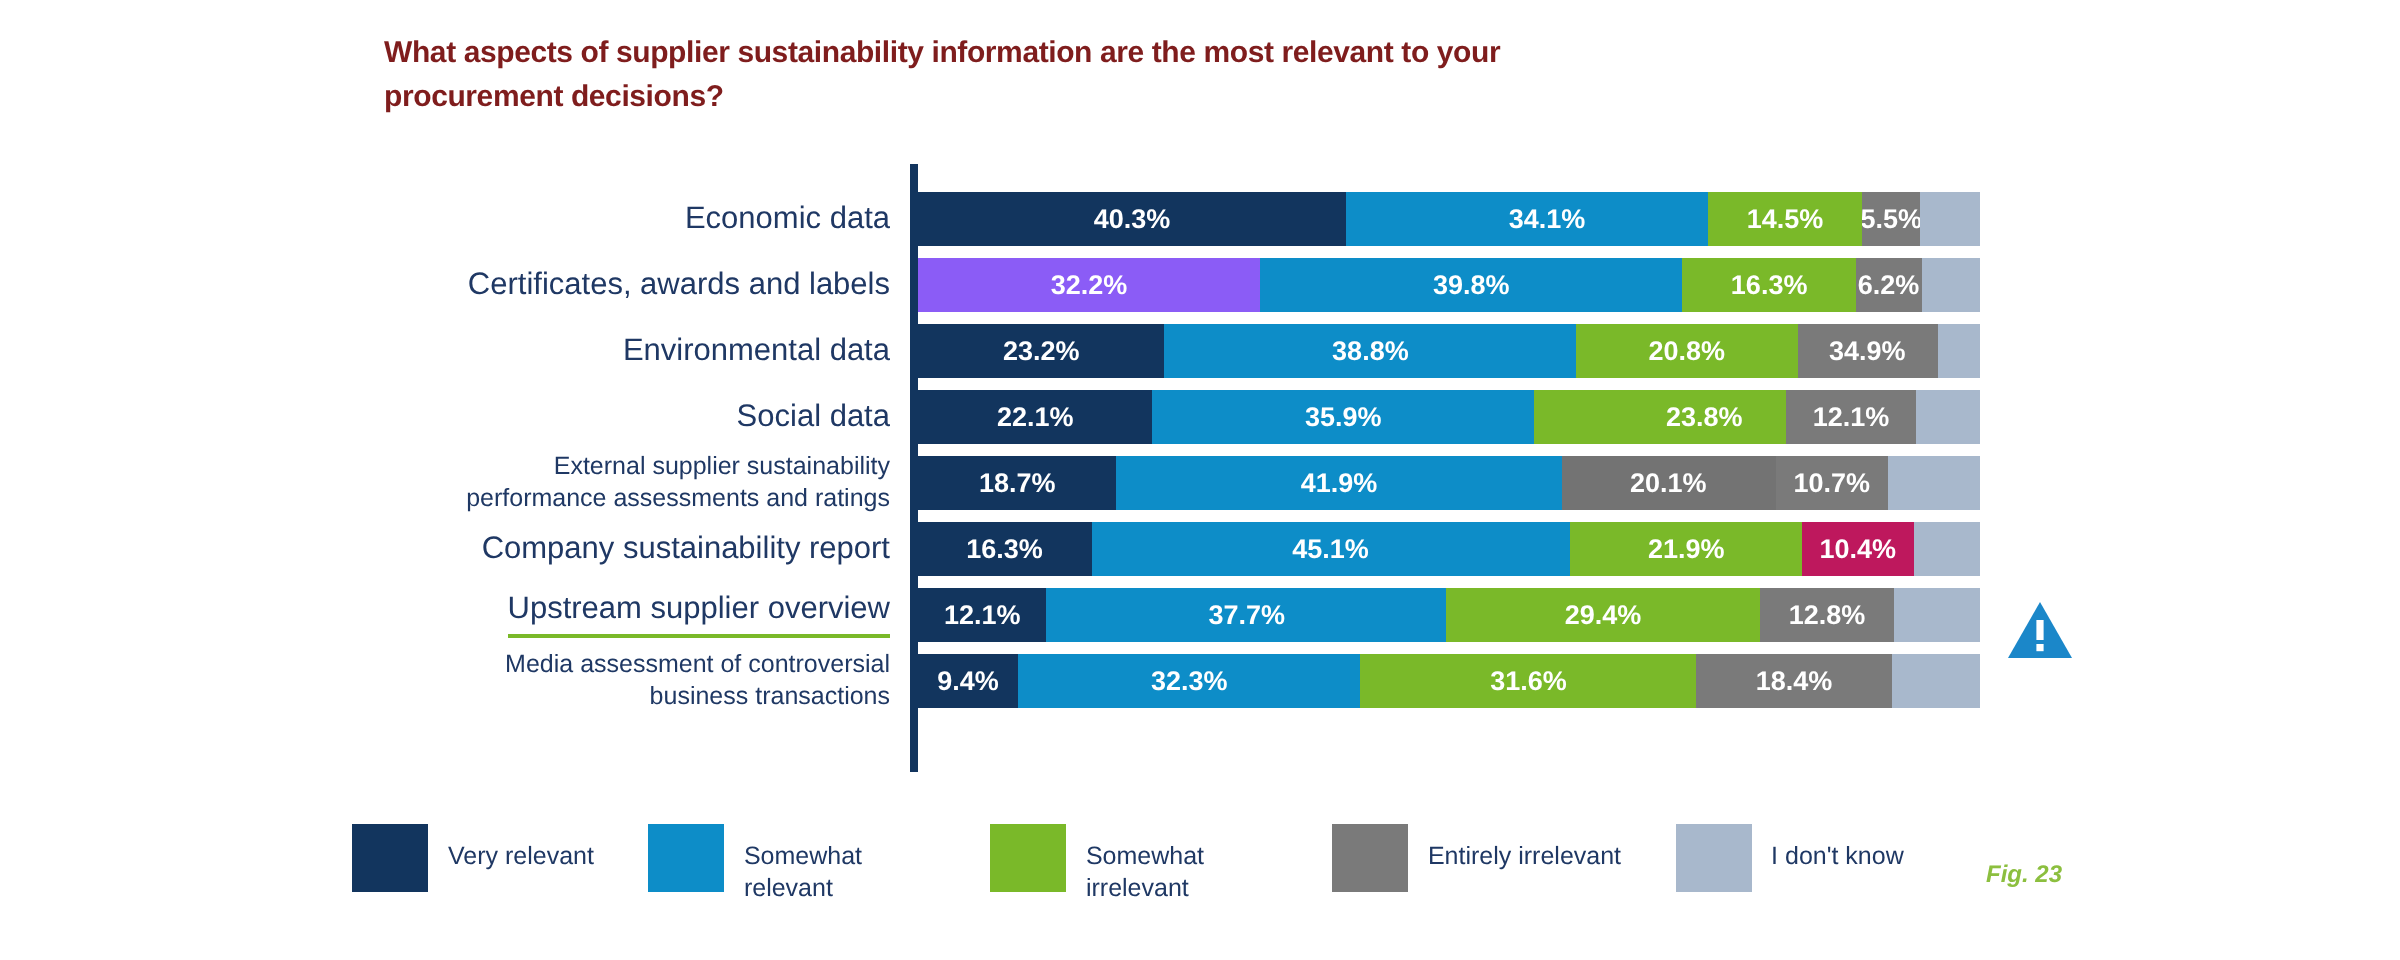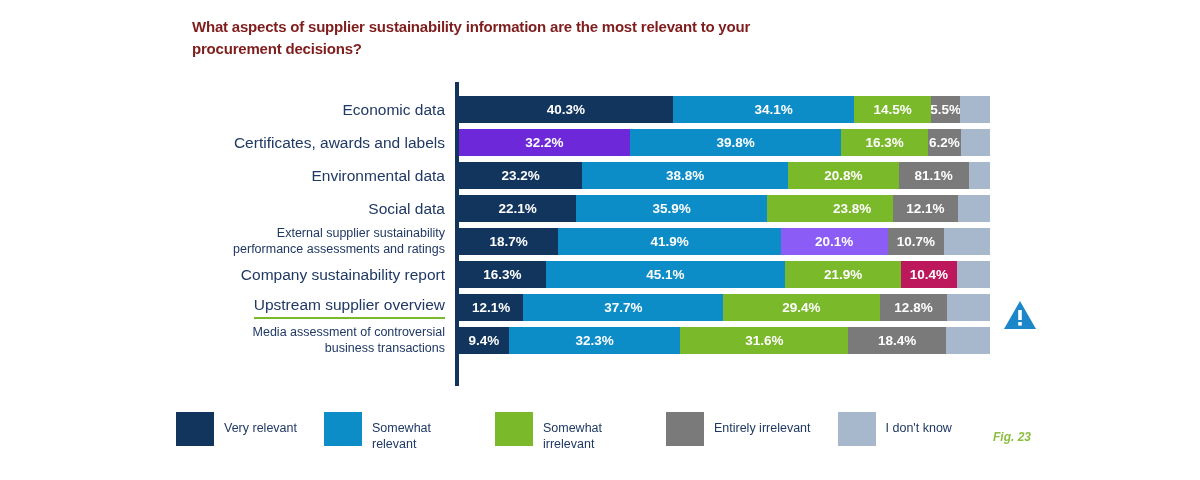--- a/index.html
+++ b/index.html
@@ -169,54 +169,54 @@
         <div class="seg" style="width: 40.3%; background: rgb(18, 53, 94);">40.3%</div>
         <div class="seg" style="width: 34.1%; background: rgb(13, 141, 200); padding-left: 20px;">34.1%</div>
         <div class="seg" style="width: 14.5%; background: rgb(122, 185, 41);">14.5%</div>
         <div class="seg" style="width: 5.5%; background: rgb(122, 122, 122);">5.5%</div>
         <div class="seg" style="width: 5.6%; background: rgb(168, 184, 204);"></div>
       </div>
       <div class="bar-row">
         <div class="row-label">
           <span class="lbl-text">Certificates, awards and labels</span>
         </div>
-        <div class="seg" style="width: 32.2%; background: #6d28d9;">32.2%</div>
+        <div class="seg" style="width: 32.2%; background: #8b5cf6;">32.2%</div>
         <div class="seg" style="width: 39.8%; background: rgb(13, 141, 200);">39.8%</div>
         <div class="seg" style="width: 16.3%; background: rgb(122, 185, 41);">16.3%</div>
         <div class="seg" style="width: 6.2%; background: rgb(122, 122, 122);">6.2%</div>
         <div class="seg" style="width: 5.5%; background: rgb(168, 184, 204);"></div>
       </div>
       <div class="bar-row">
         <div class="row-label">
           <span class="lbl-text">Environmental data</span>
         </div>
         <div class="seg" style="width: 23.2%; background: rgb(18, 53, 94);">23.2%</div>
         <div class="seg" style="width: 38.8%; background: rgb(13, 141, 200);">38.8%</div>
         <div class="seg" style="width: 20.8%; background: rgb(122, 185, 41);">20.8%</div>
-        <div class="seg" style="width: 13.2%; background: rgb(122, 122, 122);">81.1%</div>
+        <div class="seg" style="width: 13.2%; background: rgb(122, 122, 122);">34.9%</div>
         <div class="seg" style="width: 4%; background: rgb(168, 184, 204);"></div>
       </div>
       <div class="bar-row">
         <div class="row-label">
           <span class="lbl-text">Social data</span>
         </div>
         <div class="seg" style="width: 22.1%; background: rgb(18, 53, 94);">22.1%</div>
         <div class="seg" style="width: 35.9%; background: rgb(13, 141, 200);">35.9%</div>
         <div class="seg" style="width: 23.8%; background: rgb(122, 185, 41); padding-left: 44px;">23.8%</div>
         <div class="seg" style="width: 12.1%; background: rgb(122, 122, 122);">12.1%</div>
         <div class="seg" style="width: 6.1%; background: rgb(168, 184, 204);"></div>
       </div>
       <div class="bar-row">
         <div class="row-label two-line">
           <span class="lbl-text">External supplier sustainability</span>
           <span class="lbl-text">performance assessments and ratings</span>
         </div>
         <div class="seg" style="width: 18.7%; background: rgb(18, 53, 94);">18.7%</div>
         <div class="seg" style="width: 41.9%; background: rgb(13, 141, 200);">41.9%</div>
-        <div class="seg" style="width: 20.1%; background: #8b5cf6;">20.1%</div>
+        <div class="seg" style="width: 20.1%; background: #737373;">20.1%</div>
         <div class="seg" style="width: 10.7%; background: rgb(122, 122, 122);">10.7%</div>
         <div class="seg" style="width: 8.6%; background: rgb(168, 184, 204);"></div>
       </div>
       <div class="bar-row">
         <div class="row-label">
           <span class="lbl-text">Company sustainability report</span>
         </div>
         <div class="seg" style="width: 16.3%; background: rgb(18, 53, 94);">16.3%</div>
         <div class="seg" style="width: 45.1%; background: rgb(13, 141, 200);">45.1%</div>
         <div class="seg" style="width: 21.9%; background: rgb(122, 185, 41);">21.9%</div>

